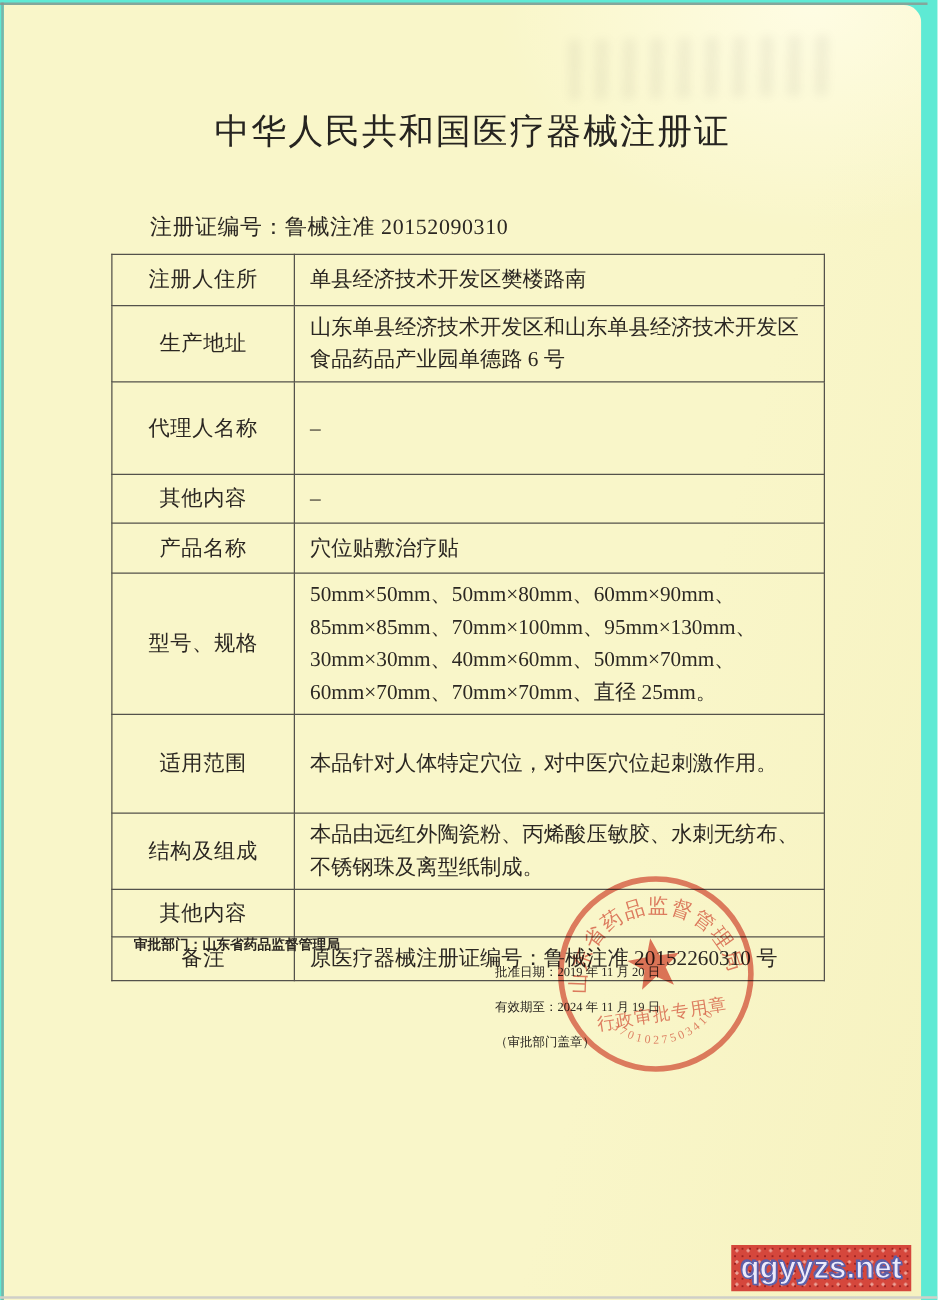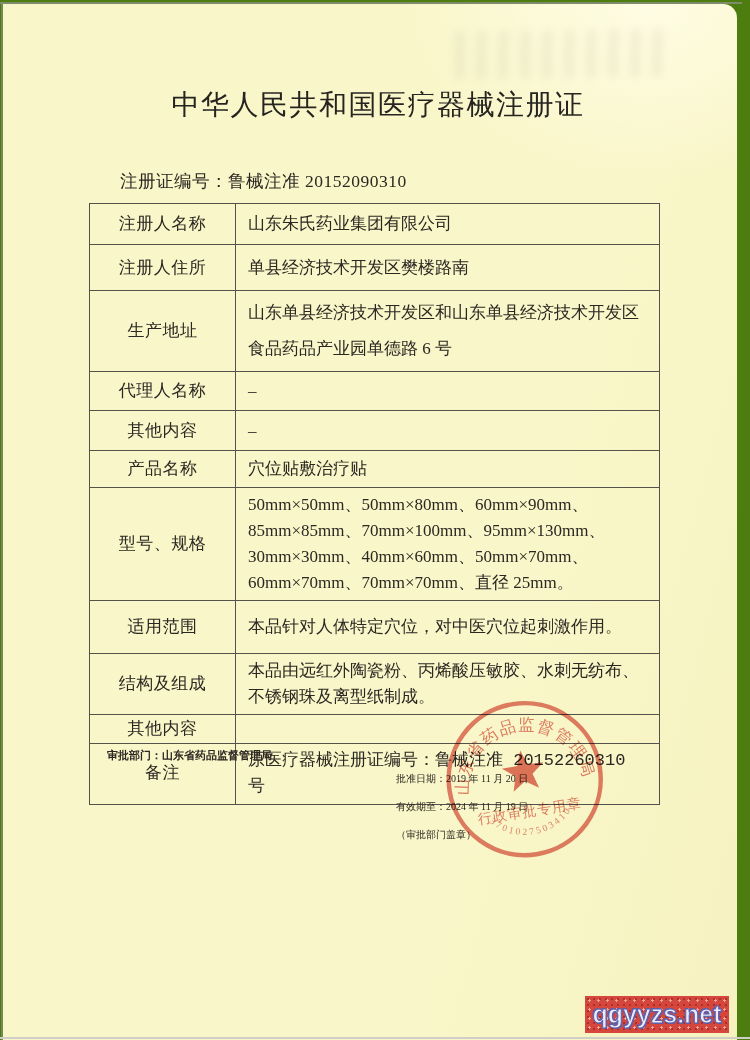--- a/index.html
+++ b/index.html
@@ -3,21 +3,21 @@
 <meta charset="utf-8">
 <style>
   html,body { margin:0; padding:0; }
   body {
     font-family: "Liberation Serif", "DejaVu Serif", serif;
     width:750px; height:1040px;
     background:#fbfbf6;
   }
   .scan {
     position:relative; width:750px; height:1040px;
-    background:#4d7c0f; overflow:hidden;
+    background:#5eead4; overflow:hidden;
   }
   
   .edge-top   { position:absolute; top:2px; left:0; width:742px; height:2px; background:#90908a; opacity:.75; }
   .edge-left  { position:absolute; left:1px; top:2px; width:2px; height:1038px; background:#90908a; opacity:.6; }
   .edge-bottom{ position:absolute; bottom:1px; left:0; width:750px; height:2px; background:#cfcfc8; }
   
   .paper {
     position:absolute; left:3px; top:4px; width:734px; height:1036px;
     background:
       radial-gradient(ellipse 420px 300px at 88% 0%, rgba(255,253,230,.9) 0%, rgba(255,253,230,0) 60%),
@@ -105,24 +105,20 @@
 
     <div class="bleed"></div>
 
     <h1 class="title">中华人民共和国医疗器械注册证</h1>
 
     <div class="certno">注册证编号：鲁械注准 20152090310</div>
 
     <table class="cert-table">
       <tbody>
         <tr>
-          <td class="lbl">注册人名称</td>
-          <td class="val">山东朱氏药业集团有限公司</td>
-        </tr>
-        <tr>
           <td class="lbl">注册人住所</td>
           <td class="val">单县经济技术开发区樊楼路南</td>
         </tr>
         <tr>
           <td class="lbl">生产地址</td>
           <td class="val">山东单县经济技术开发区和山东单县经济技术开发区食品药品产业园单德路 6 号</td>
         </tr>
         <tr>
           <td class="lbl">代理人名称</td>
           <td class="val">–</td>

